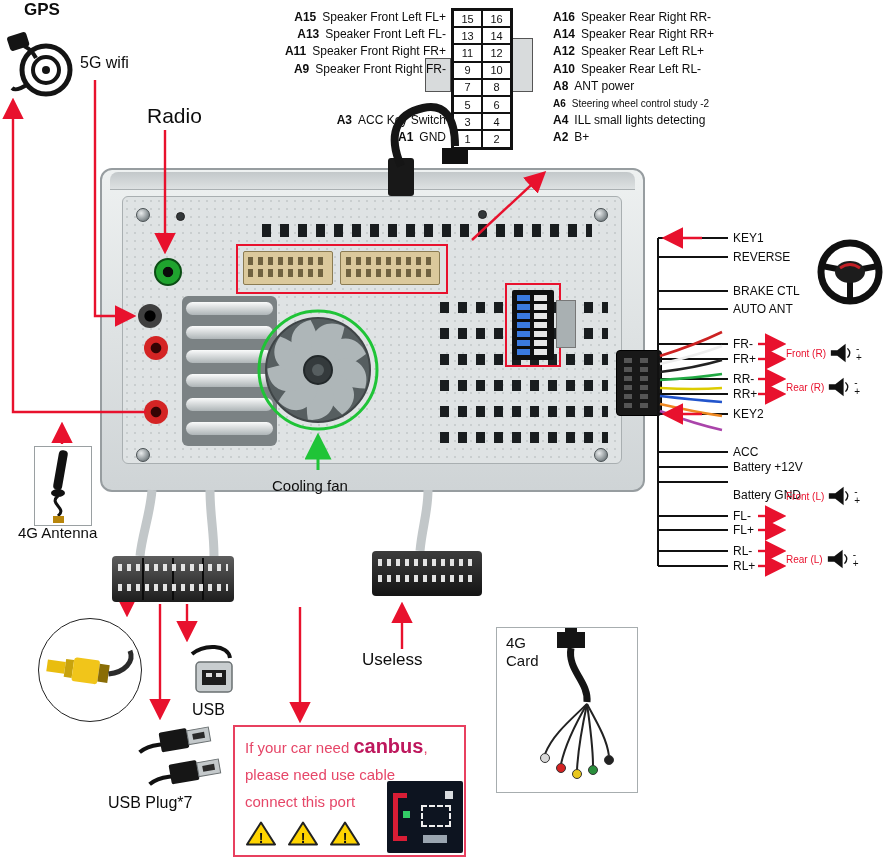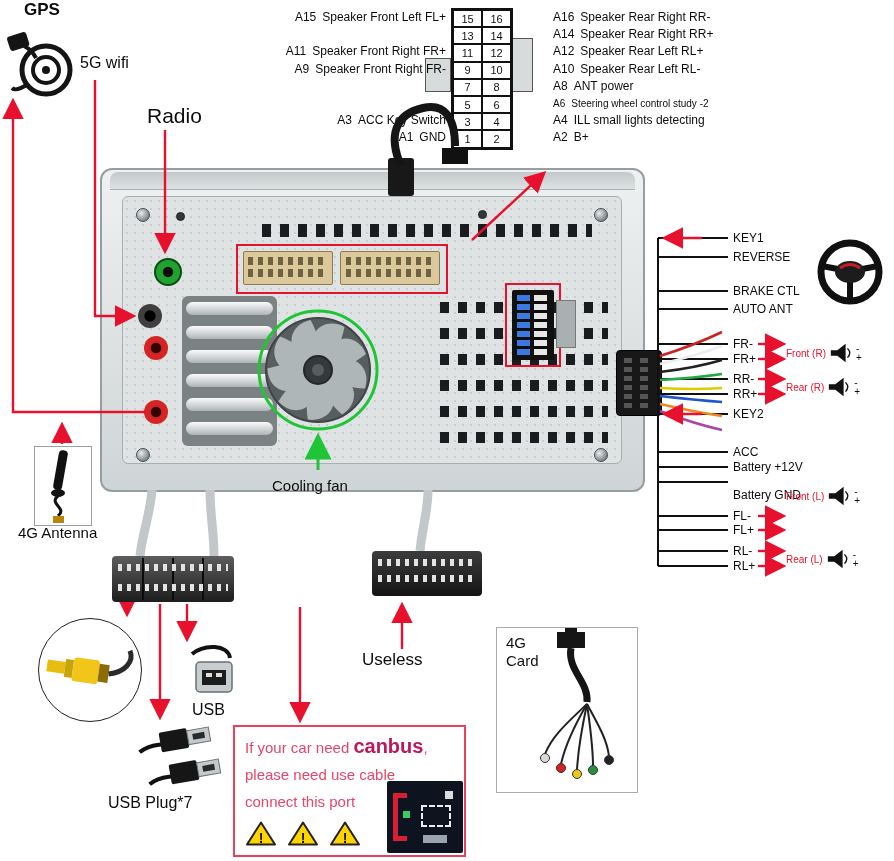--- a/index.html
+++ b/index.html
@@ -4,21 +4,21 @@
 <style>
   *{margin:0;padding:0;box-sizing:border-box}
   body{font-family:"Liberation Sans",sans-serif;background:#fff}
   #stage{position:relative;width:894px;height:861px;background:#fff;overflow:hidden}
   .abs{position:absolute}
   .lbl{position:absolute;color:#0d0d0d;white-space:nowrap}
   
   .pinrow{position:absolute;height:17px;line-height:17px;font-size:12px;color:#0d0d0d;white-space:nowrap}
   .pinrow.left{width:216px;left:230px;text-align:right}
   .pinrow.right{left:553px;text-align:left}
-  .pinrow .code{font-weight:400;margin:0 6px 0 0}
+  .pinrow .code{font-weight:700;margin:0 6px 0 0}
   .pinrow.right .code{margin:0 6px 0 0}
   .pinrow.small{font-size:10px}
   #pin-grid{position:absolute;left:451px;top:8px;display:grid;grid-template-columns:29px 29px;grid-auto-rows:17.2px;border:2px solid #111;background:#8b5cf6}
   #pin-grid .cell{border:1px solid #111;display:flex;align-items:center;justify-content:center;font-size:11px;color:#111;background:#fff}
   .tab{position:absolute;background:#d8dbdc;border:1.5px solid #555}
   
   #unit{position:absolute;left:100px;top:168px;width:545px;height:324px;border:2px solid #979da0;border-radius:12px;background:linear-gradient(180deg,#eef1f1,#cfd4d6)}
   #unit-top-strip{position:absolute;left:110px;top:172px;width:525px;height:18px;background:linear-gradient(180deg,#c3c8ca,#dde1e2);border-bottom:1px solid #aab0b2;border-radius:8px 8px 0 0}
   #unit-inner{position:absolute;left:122px;top:196px;width:500px;height:268px;border:1.5px solid #a9afb1;border-radius:6px;background:#dfe3e4;background-image:radial-gradient(#c9cecf 1px,transparent 1px);background-size:8px 8px}
   .screw{position:absolute;width:14px;height:14px;border-radius:50%;border:1px solid #4a5154;background:radial-gradient(circle at 35% 35%,#e9eced,#8d9598 60%,#565e61)}
@@ -153,20 +153,21 @@
     <div class="cell">8</div>
     <div class="cell">5</div>
     <div class="cell">6</div>
     <div class="cell">3</div>
     <div class="cell">4</div>
     <div class="cell">1</div>
     <div class="cell">2</div>
   </div>
 
   <div class="pinrow left" style="top:9px"><span class="code">A15</span><span>Speaker Front Left FL+</span></div>
+  <div class="pinrow left" style="top:26px"><span class="code">A13</span><span>Speaker Front Left FL-</span></div>
   <div class="pinrow left" style="top:43px"><span class="code">A11</span><span>Speaker Front Right FR+</span></div>
   <div class="pinrow left" style="top:61px"><span class="code">A9</span><span>Speaker Front Right FR-</span></div>
   <div class="pinrow left" style="top:112px"><span class="code">A3</span><span>ACC Key Switch</span></div>
   <div class="pinrow left" style="top:129px"><span class="code">A1</span><span>GND</span></div>
 
   <div class="pinrow right" style="top:9px"><span class="code">A16</span><span>Speaker Rear Right RR-</span></div>
   <div class="pinrow right" style="top:26px"><span class="code">A14</span><span>Speaker Rear Right RR+</span></div>
   <div class="pinrow right" style="top:43px"><span class="code">A12</span><span>Speaker Rear Left RL+</span></div>
   <div class="pinrow right" style="top:61px"><span class="code">A10</span><span>Speaker Rear Left RL-</span></div>
   <div class="pinrow right" style="top:78px"><span class="code">A8</span><span>ANT power</span></div>

